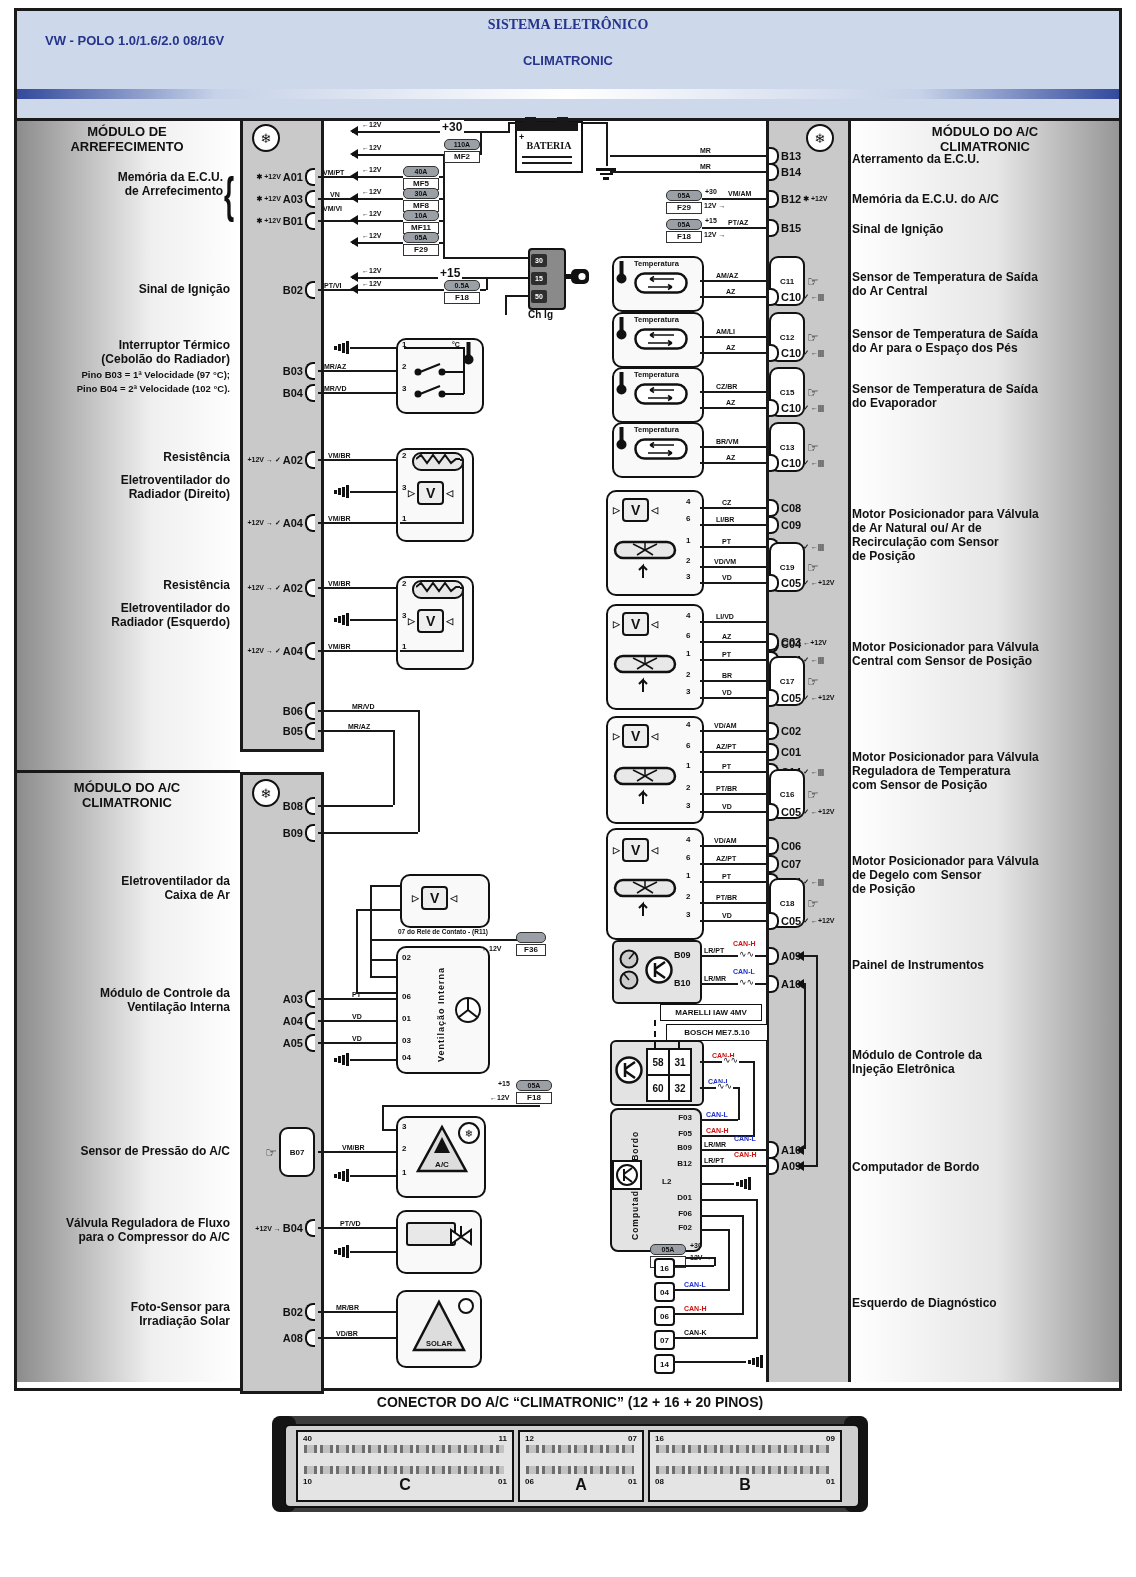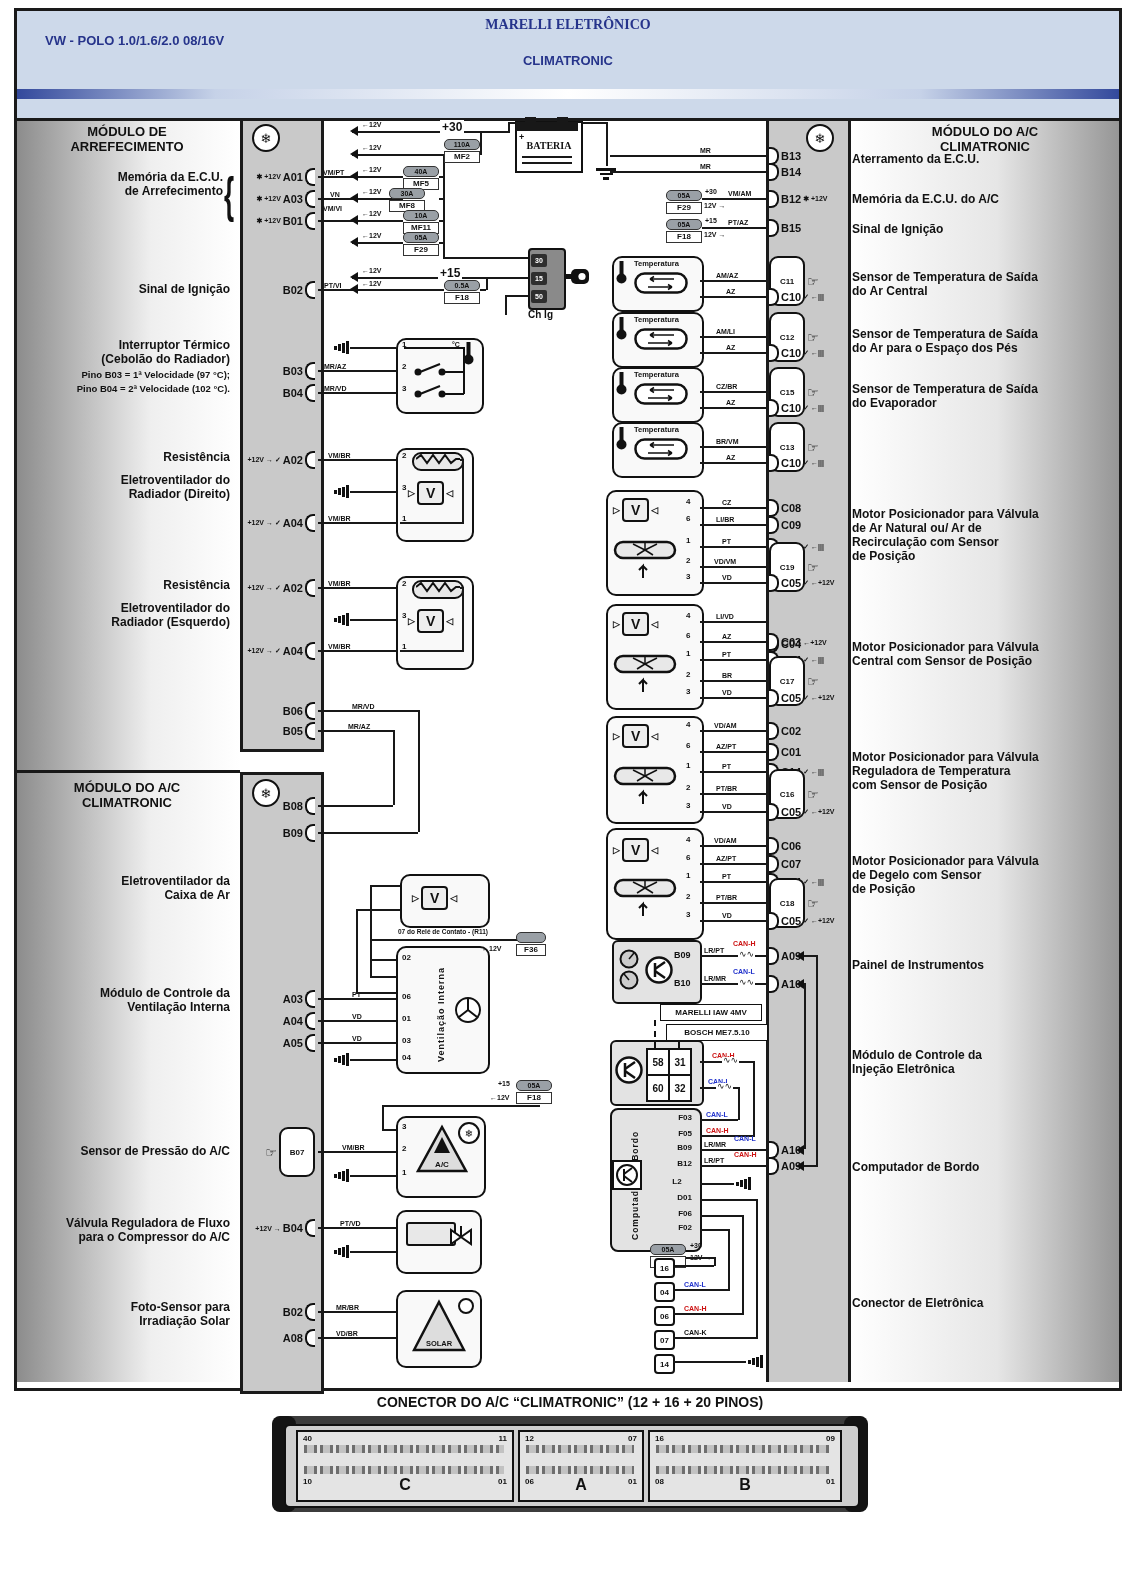--- a/index.html
+++ b/index.html
@@ -62,21 +62,21 @@
 .cn{position:absolute;font-size:8px;font-weight:bold}
 .sl{position:absolute;font-size:16px;font-weight:bold;text-align:center}
 </style>
 </head>
 <body>
 
 <div id="stage">
 
 <div class="hdr">
  <div class="lbl s13" style="left:28px;top:22px;width:320px">VW - POLO 1.0/1.6/2.0  08/16V</div>
- <div class="lbl s14 serif ctr" style="left:351px;top:6px;width:400px">MARELLI ELETRÔNICO</div>
+ <div class="lbl s14 serif ctr" style="left:351px;top:6px;width:400px">SISTEMA ELETRÔNICO</div>
  <div class="lbl s13 ctr" style="left:351px;top:42px;width:400px">CLIMATRONIC</div>
  <div class="band"></div>
 </div>
 
 <div class="mainbox"></div>
 <div class="panelL"></div>
 <div class="panelR"></div>
 <div class="strip" style="top:118px;height:628px"></div>
 <div class="strip" style="top:772px;height:616px"></div>
 <div class="stripR"></div>
@@ -133,21 +133,21 @@
 <div class="lbl" style="left:852px;top:750px;width:258px">Motor Posicionador para Válvula
 Reguladora de Temperatura
 com Sensor de Posição</div>
 <div class="lbl" style="left:852px;top:854px;width:258px">Motor Posicionador para Válvula
 de Degelo com Sensor
 de Posição</div>
 <div class="lbl" style="left:852px;top:958px;width:258px">Painel de Instrumentos</div>
 <div class="lbl" style="left:852px;top:1048px;width:258px">Módulo de Controle da
 Injeção Eletrônica</div>
 <div class="lbl" style="left:852px;top:1160px;width:258px">Computador de Bordo</div>
-<div class="lbl" style="left:852px;top:1296px;width:258px">Conector de Eletrônica</div>
+<div class="lbl" style="left:852px;top:1296px;width:258px">Esquerdo de Diagnóstico</div>
 
 <div class="pinrow lpin" style="top:169px">
       <span class="pre">✱ +12V</span>
       <span class="pid">A01</span>
       <span class="arcl"></span>
     </div>
 <div class="pinrow lpin" style="top:191px">
       <span class="pre">✱ +12V</span>
       <span class="pid">A03</span>
       <span class="arcl"></span>
@@ -302,21 +302,21 @@
 <span class="lbl" style="left:440px;top:120px;background:#fff;padding:0 2px">+30</span>
 <span class="lbl" style="left:438px;top:266px;background:#fff;padding:0 2px">+15</span>
 <div class="fuse" style="left:444px;top:139px">
       <span class="fa">110A</span>
       <span class="fn">MF2</span>
     </div>
 <div class="fuse" style="left:403px;top:166px">
       <span class="fa">40A</span>
       <span class="fn">MF5</span>
     </div>
-<div class="fuse" style="left:389px;top:188px">
+<div class="fuse" style="left:403px;top:188px">
       <span class="fa">30A</span>
       <span class="fn">MF8</span>
     </div>
 <div class="fuse" style="left:403px;top:210px">
       <span class="fa">10A</span>
       <span class="fn">MF11</span>
     </div>
 <div class="fuse" style="left:403px;top:232px">
       <span class="fa">05A</span>
       <span class="fn">F29</span>
@@ -801,21 +801,21 @@
       <rect x="1" y="1" width="28" height="28" fill="#fff" stroke="#111" stroke-width="2"></rect>
       <circle cx="15" cy="15" r="10" fill="#fff" stroke="#111" stroke-width="2"></circle>
       <line x1="12" y1="9" x2="12" y2="21" stroke="#111" stroke-width="2"></line>
       <line x1="12" y1="14" x2="20" y2="8" stroke="#111" stroke-width="2"></line>
       <line x1="12" y1="16" x2="20" y2="22" stroke="#111" stroke-width="2"></line>
     </svg>
 <span class="pnum" style="left:662px;top:1113px;width:30px;text-align:right">F03</span>
 <span class="pnum" style="left:662px;top:1129px;width:30px;text-align:right">F05</span>
 <span class="pnum" style="left:662px;top:1143px;width:30px;text-align:right">B09</span>
 <span class="pnum" style="left:662px;top:1159px;width:30px;text-align:right">B12</span>
-<span class="pnum" style="left:662px;top:1177px;width:30px;text-align:center">L2</span>
+<span class="pnum" style="left:662px;top:1177px;width:30px;text-align:left">L2</span>
 <span class="pnum" style="left:662px;top:1193px;width:30px;text-align:right">D01</span>
 <span class="pnum" style="left:662px;top:1209px;width:30px;text-align:right">F06</span>
 <span class="pnum" style="left:662px;top:1223px;width:30px;text-align:right">F02</span>
 <i class="w" style="left:700px;top:1119px;width:38px"></i>
 <i class="w" style="left:700px;top:1135px;width:53px"></i>
 <i class="w" style="left:700px;top:1149px;width:66px"></i>
 <i class="w" style="left:700px;top:1165px;width:66px"></i>
 <i class="w" style="left:700px;top:1183px;width:34px"></i>
 <i class="w" style="left:700px;top:1199px;width:56px"></i>
 <i class="w" style="left:700px;top:1215px;width:42px"></i>

